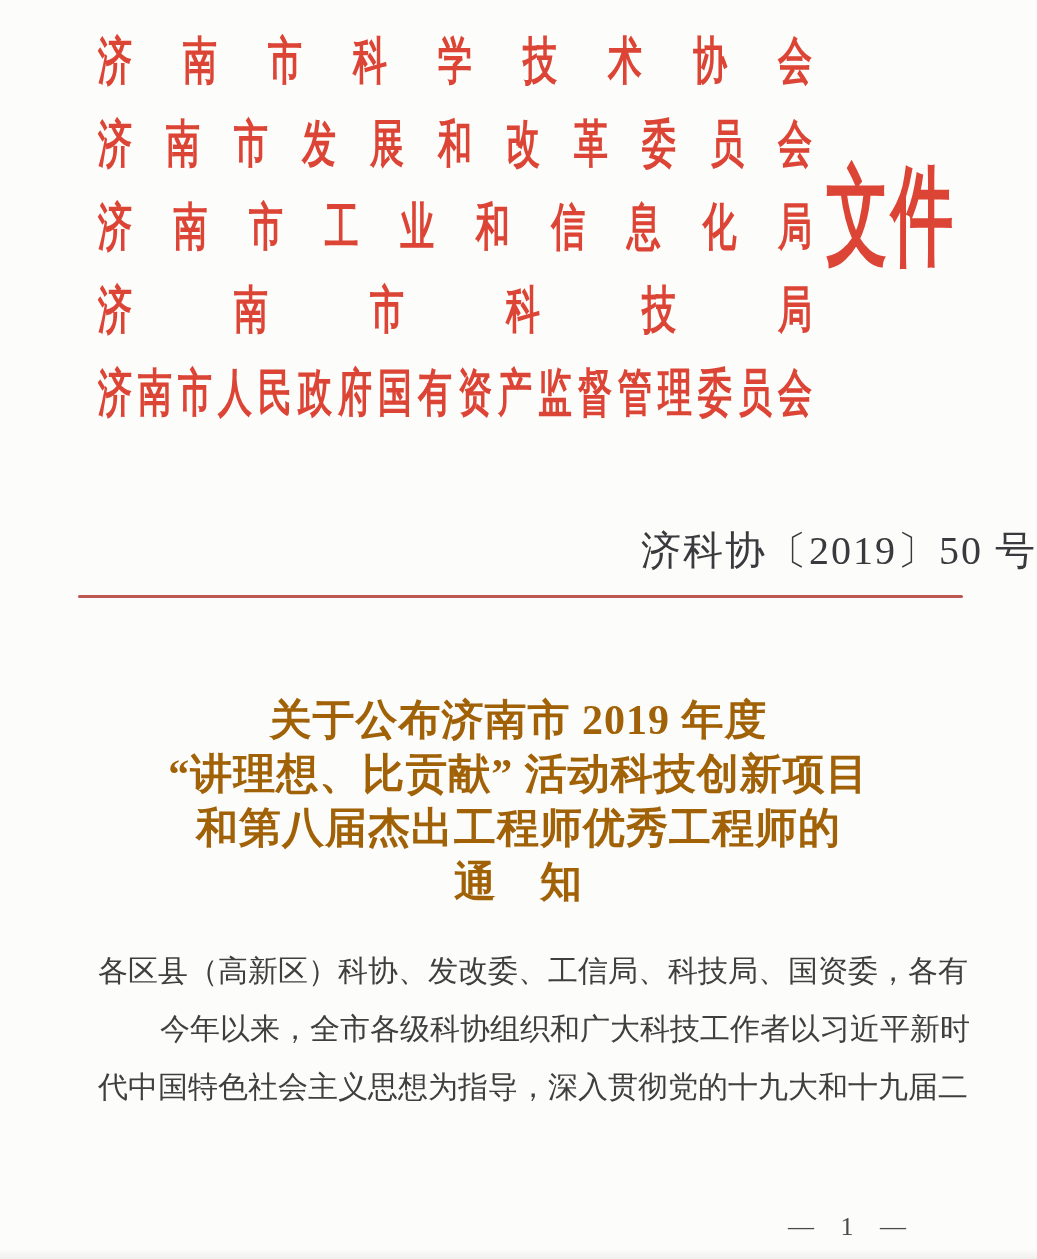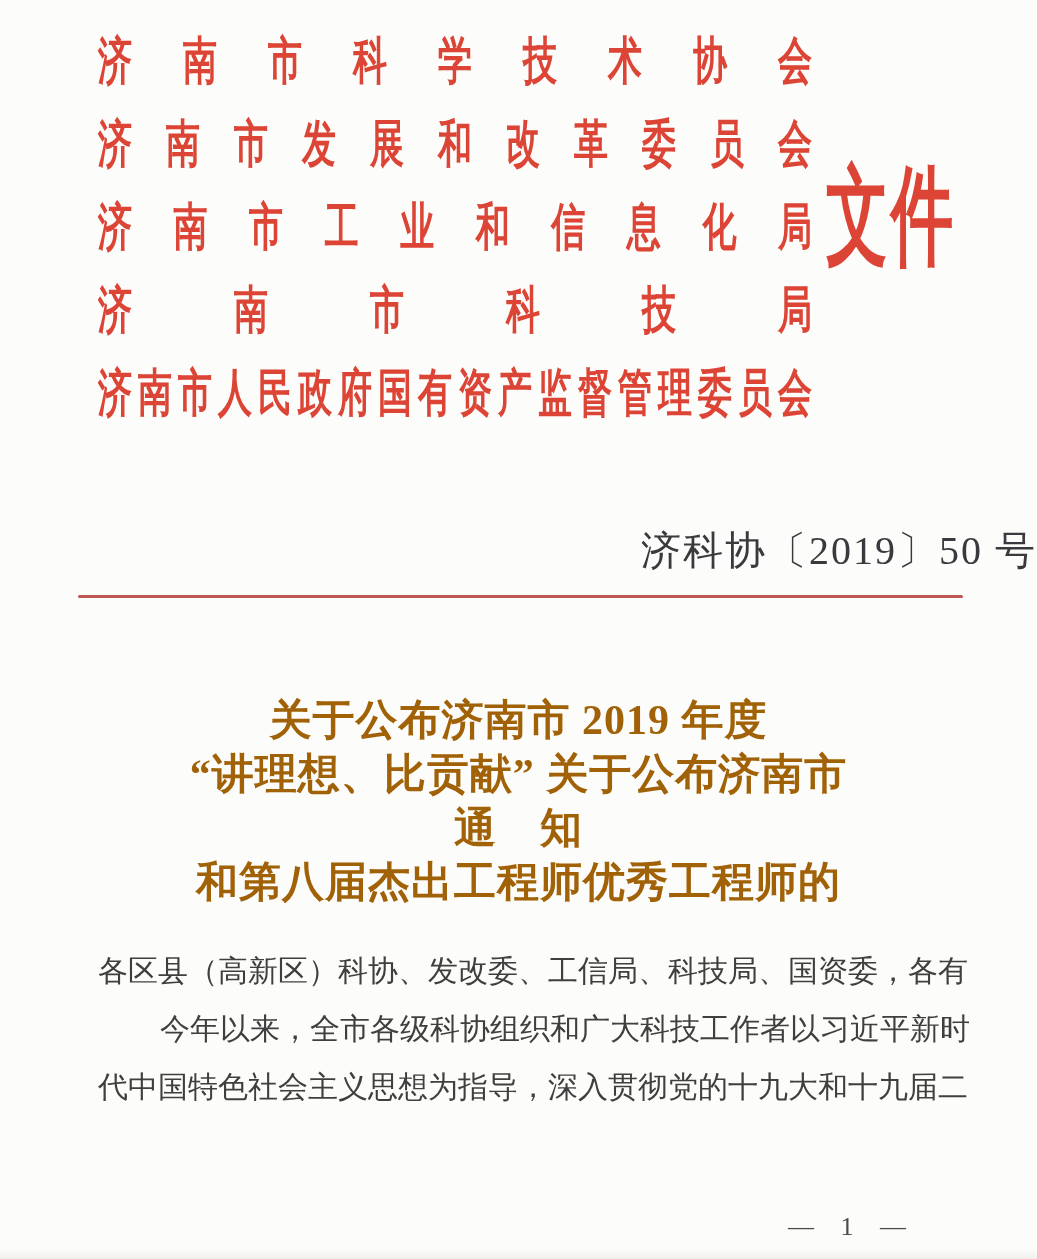--- a/index.html
+++ b/index.html
@@ -211,23 +211,23 @@
         <span class="ch">件</span>
       </div>
   </header>
 
   <div class="doc-number">济科协〔2019〕50 号</div>
 
   <div class="red-rule"></div>
 
   <h1 class="title">
     <span class="title-line">关于公布济南市 2019 年度</span>
-    <span class="title-line">“讲理想、比贡献” 关于公布济南市</span>
+    <span class="title-line">“讲理想、比贡献” 活动科技创新项目</span>
+    <span class="title-line">和第八届杰出工程师优秀工程师的</span>
     <span class="title-line">通　知</span>
-    <span class="title-line">和第八届杰出工程师优秀工程师的</span>
   </h1>
 
   <main class="body-block">
     <p class="body-line split-justify">
         <span class="ch">各</span>
         <span class="ch">区</span>
         <span class="ch">县</span>
         <span class="ch">（</span>
         <span class="ch">高</span>
         <span class="ch">新</span>

